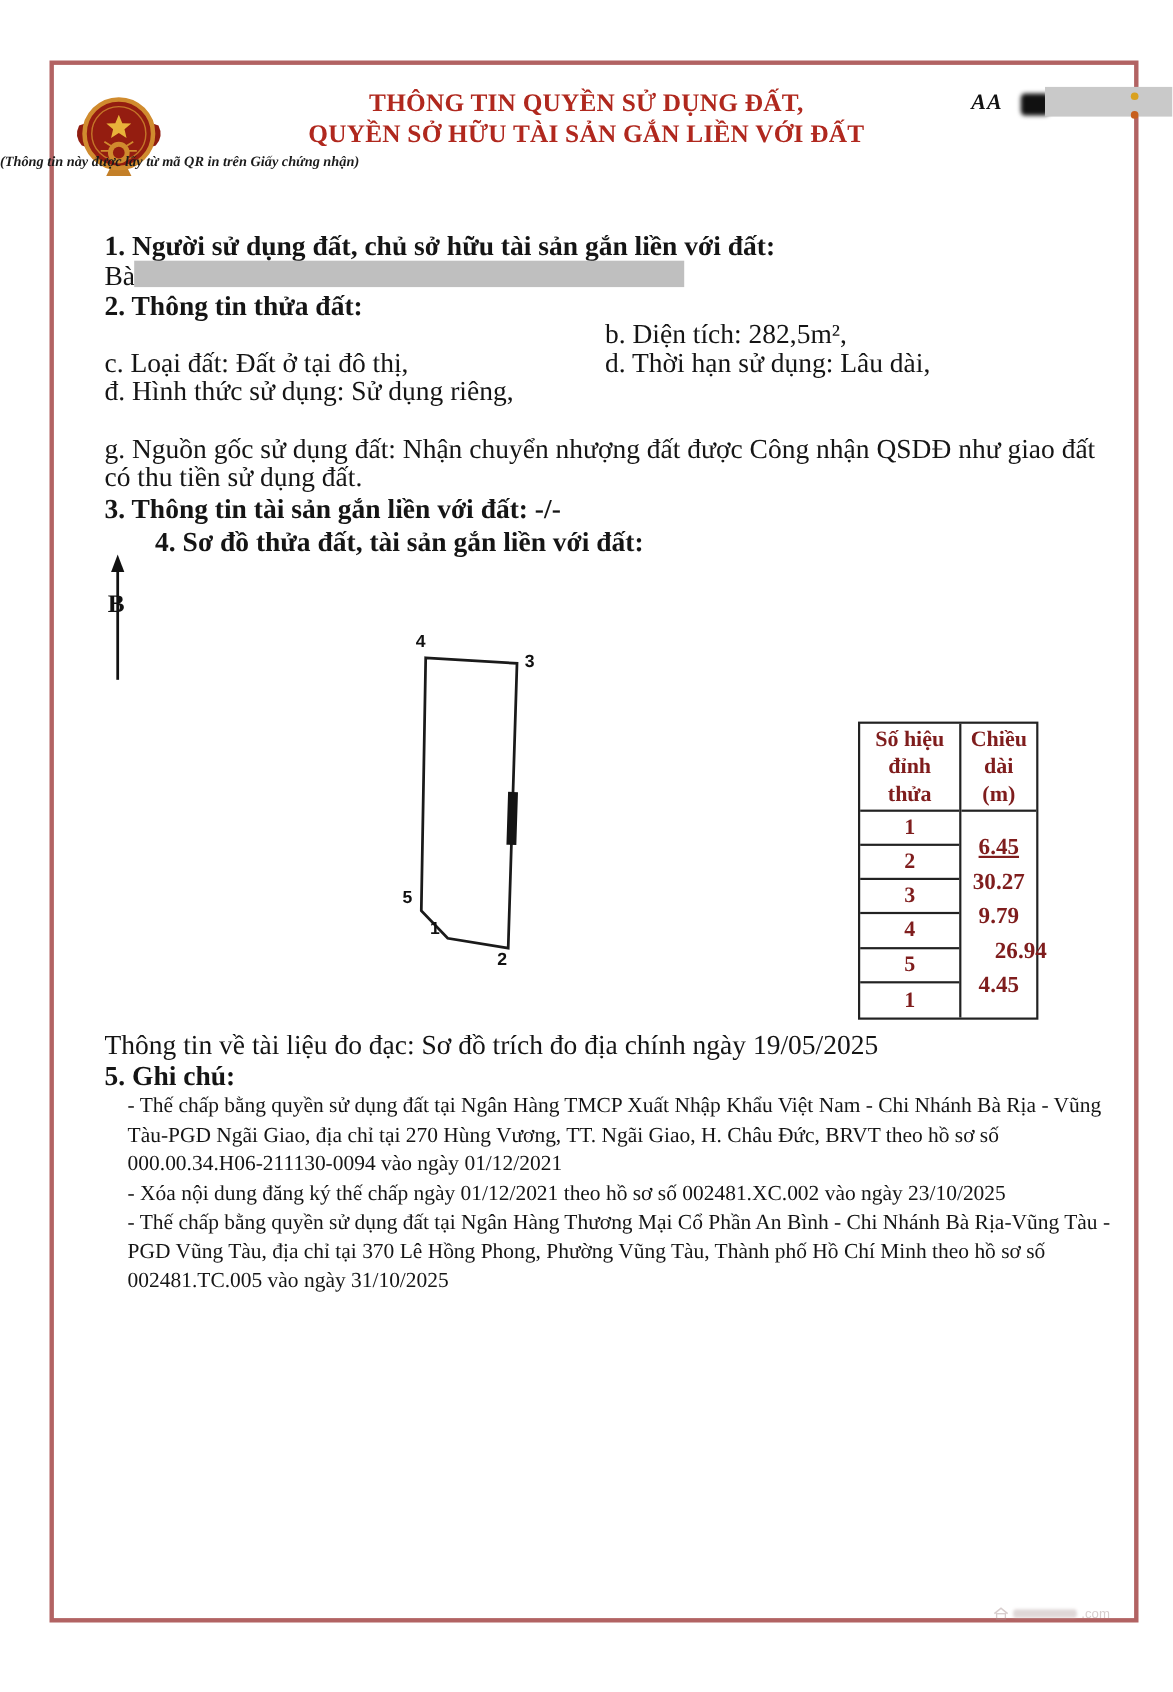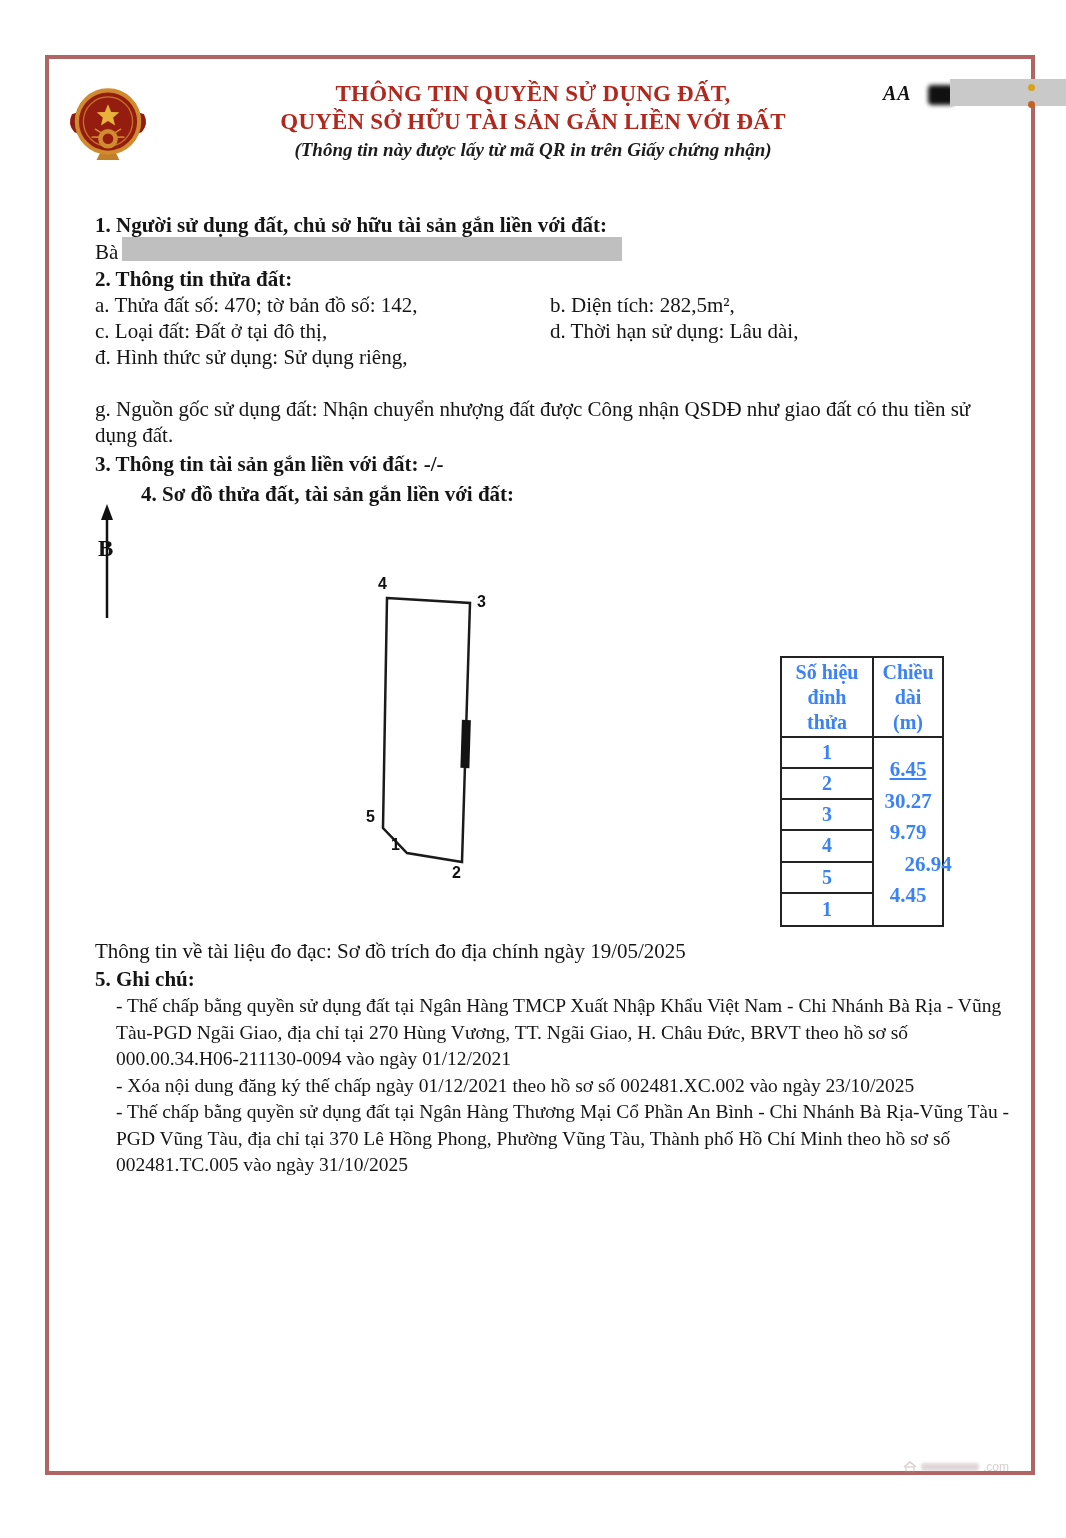--- a/index.html
+++ b/index.html
@@ -16,39 +16,39 @@
     border:4px solid #b26363;
   }
   
   .emblem{position:absolute;left:67px;top:78px;width:82px;height:92px;}
   .title{
     position:absolute;left:0;top:80px;width:1066px;
     text-align:center;color:#b0281e;font-weight:bold;
     font-size:23px;line-height:28px;letter-spacing:.2px;
   }
   .subtitle{
-    position:absolute;left:0;top:139px;width:1066px;text-align:center;
-    font-weight:bold;font-style:italic;font-size:19px;color:#1b1b1b;
+    position:absolute;left:0;top:139px;width:1066px;text-align:left;
+    font-weight:bold;font-style:italic;font-size:13px;color:#1b1b1b;
   }
   .serial{
     position:absolute;left:883px;top:82px;
     font-weight:bold;font-style:italic;font-size:20px;color:#111;
     letter-spacing:1px;
   }
   .serial-smudge{
     position:absolute;left:928px;top:85px;width:26px;height:20px;
     background:#111;border-radius:4px;filter:blur(2px);
   }
   .serial-redaction{
     position:absolute;left:950px;top:79px;width:116px;height:27px;
     background:#c9c9c9;
   }
   .border-dot{position:absolute;width:7px;height:7px;border-radius:50%;}
   
-  .line{position:absolute;font-size:21px;line-height:26px;}
+  .line{position:absolute;font-size:25px;line-height:26px;}
   .bold{font-weight:bold;}
   .name-redaction{
     position:absolute;left:122px;top:237px;width:500px;height:24px;
     background:#bfbfbf;
   }
   .para{position:absolute;left:95px;width:906px;font-size:19.5px;line-height:26.5px;margin-left:21px;}
   .para p{margin:0;}
   
   .diagram-svg{position:absolute;left:0;top:0;width:1066px;height:1538px;pointer-events:none;}
   .vlabel{
@@ -56,21 +56,21 @@
     font-weight:bold;font-size:16px;color:#111;
   }
   .north-label{
     position:absolute;left:98px;top:536px;font-weight:bold;font-size:23px;color:#111;
     font-family:"Liberation Serif", serif;
   }
   
   .edge-table{
     position:absolute;left:780px;top:656px;width:164px;height:271px;
     border:2px solid #222;display:flex;box-sizing:border-box;
-    font-size:20px;font-weight:bold;color:#3b82f6;
+    font-size:20px;font-weight:bold;color:#7f1d1d;
   }
   .et-left{width:92px;border-right:2px solid #222;display:flex;flex-direction:column;box-sizing:border-box;}
   .et-right{flex:1;display:flex;flex-direction:column;box-sizing:border-box;}
   .et-h{
     height:80px;border-bottom:2px solid #222;display:flex;align-items:center;justify-content:center;
     text-align:center;line-height:25px;box-sizing:border-box;padding:0 6px;
   }
   .et-body{flex:1;position:relative;}
   .et-cell{
     height:16.66%;display:flex;align-items:center;justify-content:center;
@@ -119,21 +119,20 @@
   <div class="serial-smudge"></div>
   <div class="serial-redaction"></div>
   <div class="border-dot" style="left:1028px;top:84px;background:#d9a11e;"></div>
   <div class="border-dot" style="left:1028px;top:101px;background:#c75f1e;"></div>
 
   <div class="line bold" style="left:95px;top:212px;">1. Người sử dụng đất, chủ sở hữu tài sản gắn liền với đất:</div>
   <div class="line" style="left:95px;top:239px;">Bà</div>
   <div class="name-redaction"></div>
 
   <div class="line bold" style="left:95px;top:266px;">2. Thông tin thửa đất:</div>
-  <div class="line" style="left:95px;top:292px;">a. Thửa đất số: 470; tờ bản đồ số: 142,</div>
   <div class="line" style="left:550px;top:292px;">b. Diện tích: 282,5m²,</div>
   <div class="line" style="left:95px;top:318px;">c. Loại đất: Đất ở tại đô thị,</div>
   <div class="line" style="left:550px;top:318px;">d. Thời hạn sử dụng: Lâu dài,</div>
   <div class="line" style="left:95px;top:344px;">đ. Hình thức sử dụng: Sử dụng riêng,</div>
   <div class="line" style="left:95px;top:396px;width:906px;">g. Nguồn gốc sử dụng đất: Nhận chuyển nhượng đất được Công nhận QSDĐ như giao đất có thu tiền sử dụng đất.</div>
 
   <div class="line bold" style="left:95px;top:451px;">3. Thông tin tài sản gắn liền với đất: -/-</div>
   <div class="line bold" style="left:95px;top:481px;margin-left:46px;">4. Sơ đồ thửa đất, tài sản gắn liền với đất:</div>
 
   <svg class="diagram-svg" viewBox="0 0 1066 1538">

